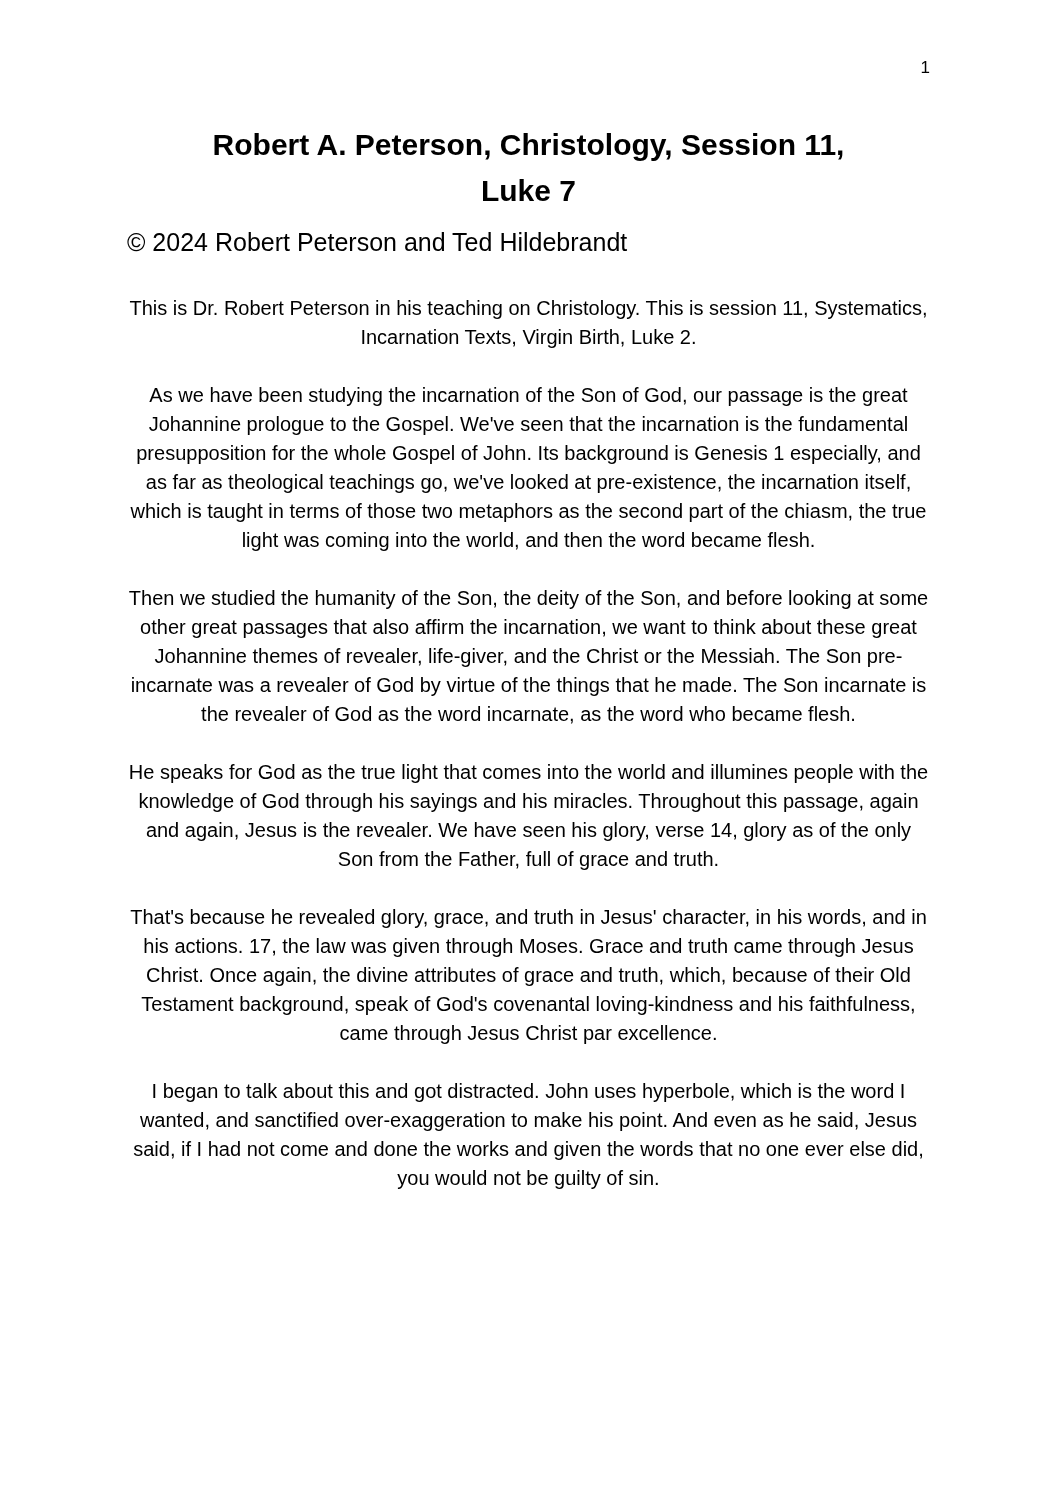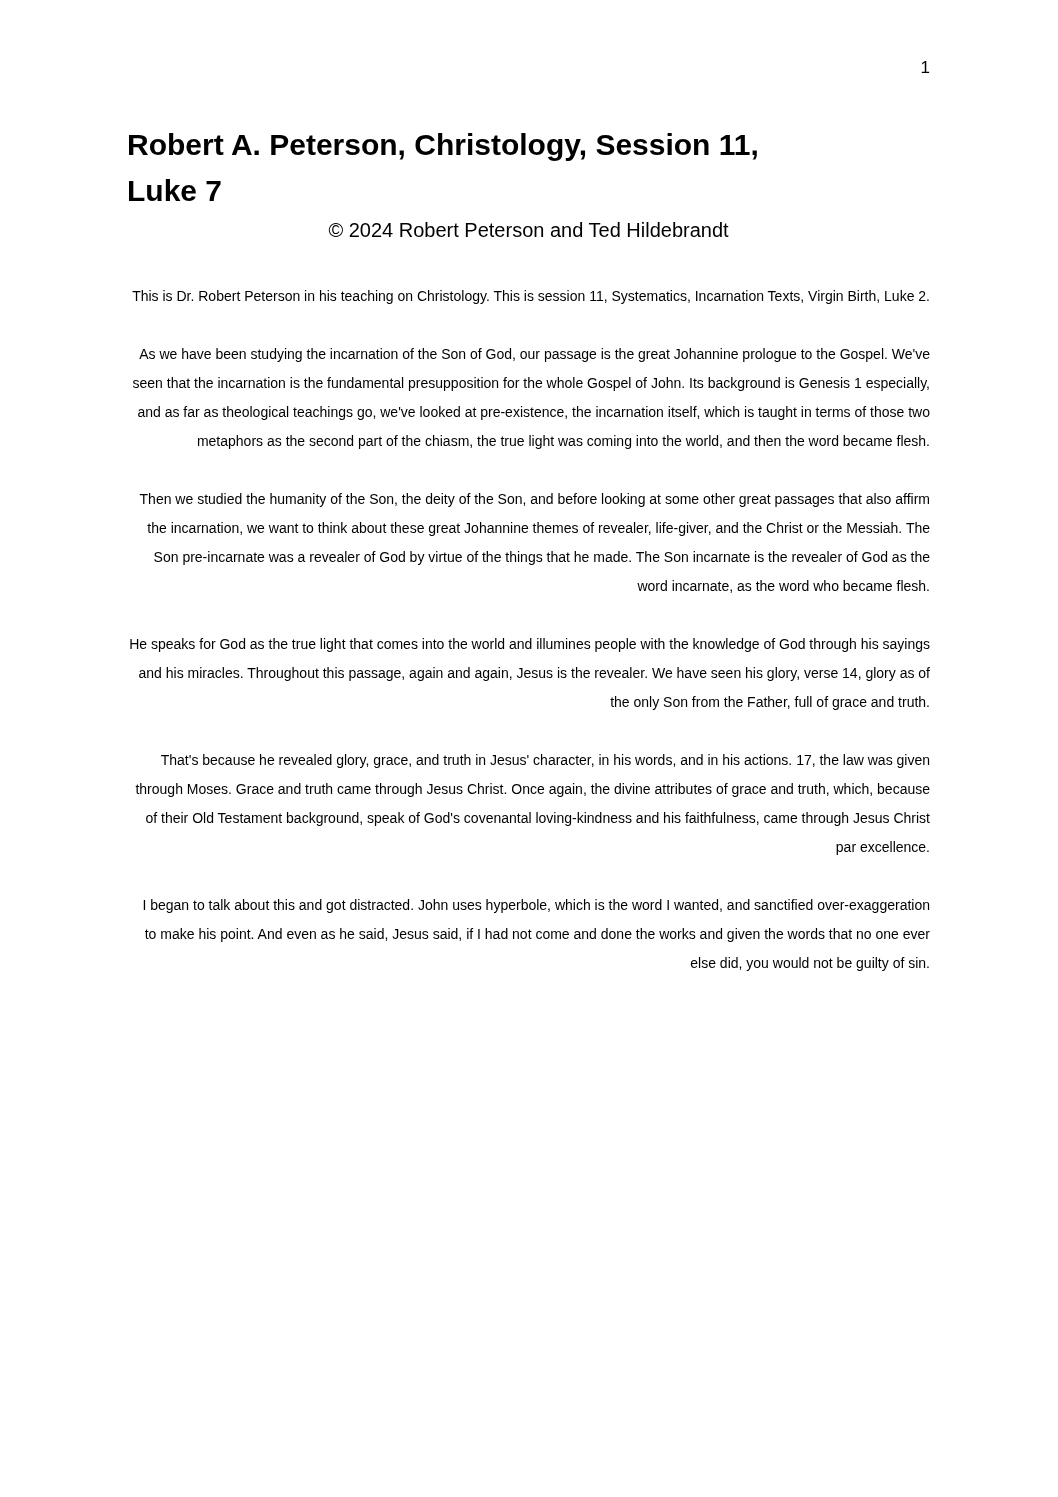--- a/index.html
+++ b/index.html
@@ -20,37 +20,37 @@
   }
   .page-number {
     text-align: right;
     font-size: 17px;
     line-height: 20px;
     margin-bottom: 44px;
   }
   .doc-title {
     font-size: 30px;
     font-weight: bold;
+    text-align: center;
     line-height: 46px;
-    margin: 0 0 4px 0;
+    margin: 0 0 16px 0;
   }
   .title-line {
     display: block;
   }
   .copyright {
-    text-align: center;
-    font-size: 20px;
+    font-size: 25px;
     line-height: 24px;
     margin: 0 0 40px 0;
   }
   .para {
-    font-size: 14px;
+    font-size: 20px;
     line-height: 29px;
     margin: 0 0 29px 0;
-    text-align: right;
+    text-align: center;
   }
 </style>
 </head>
 <body>
 
 <div class="page">
 
   <div class="page-number">1</div>
 
   <h1 class="doc-title">

